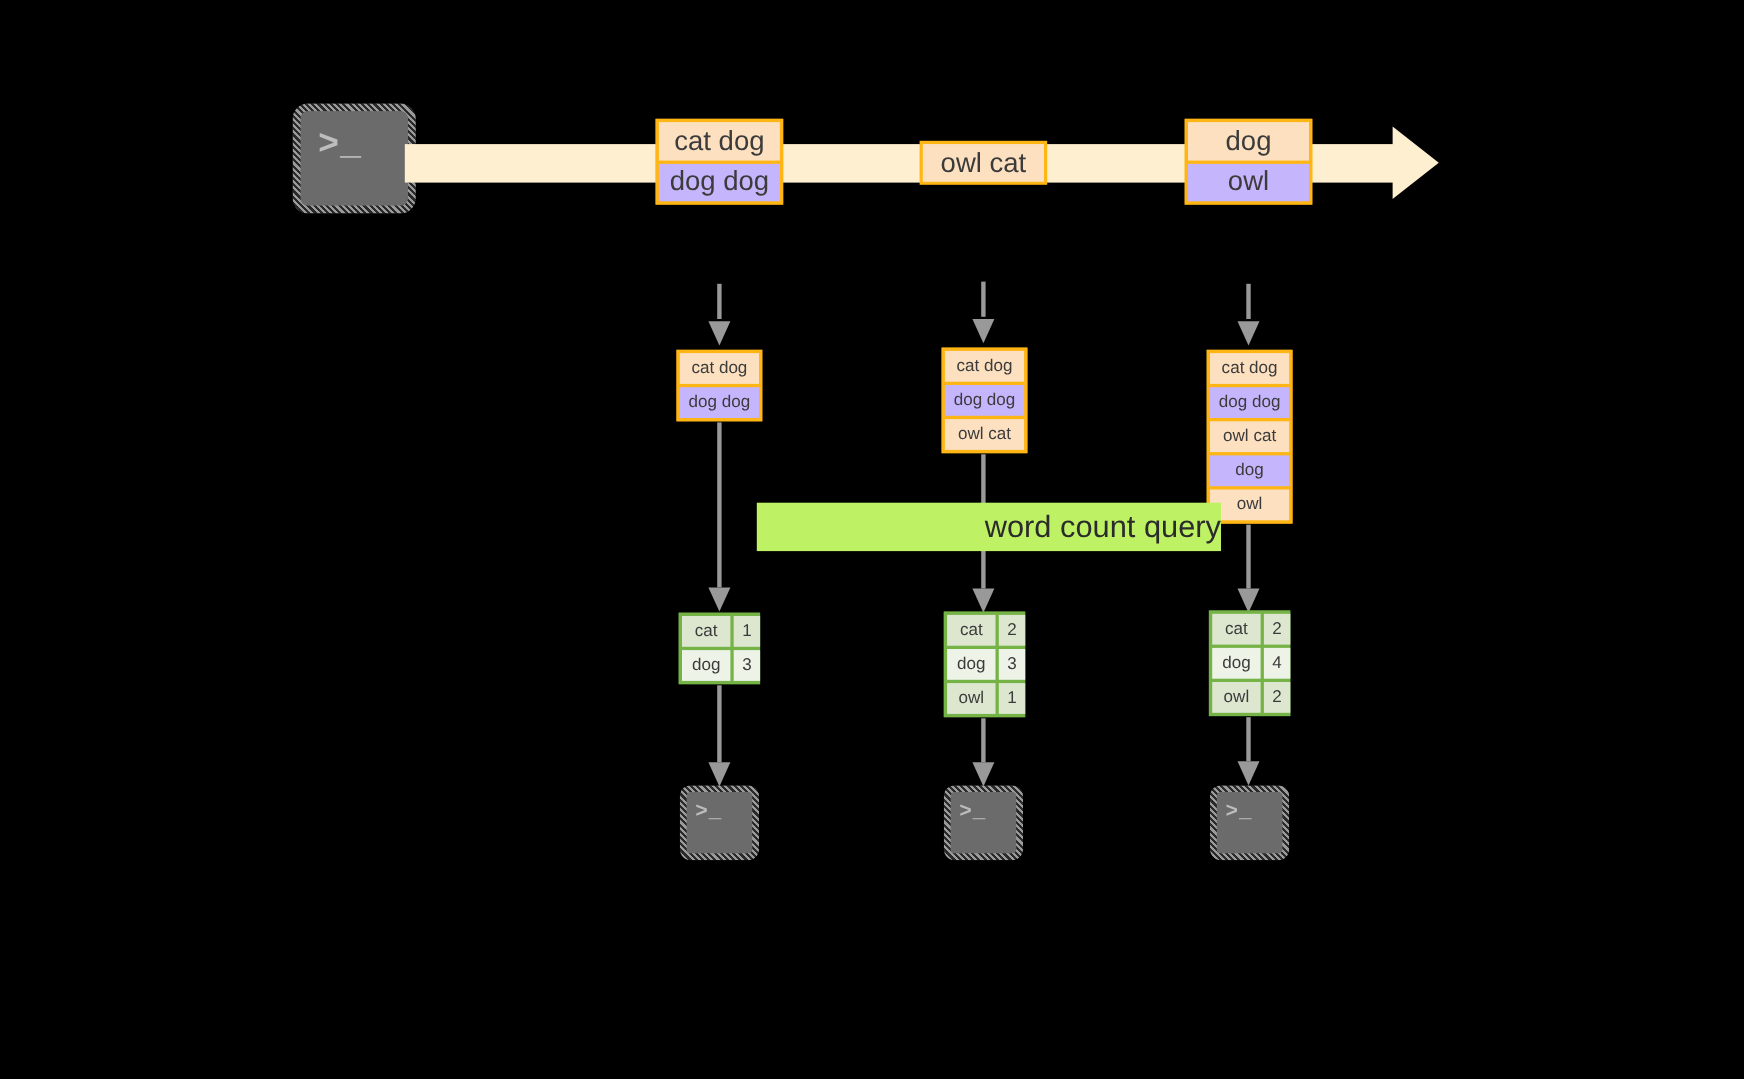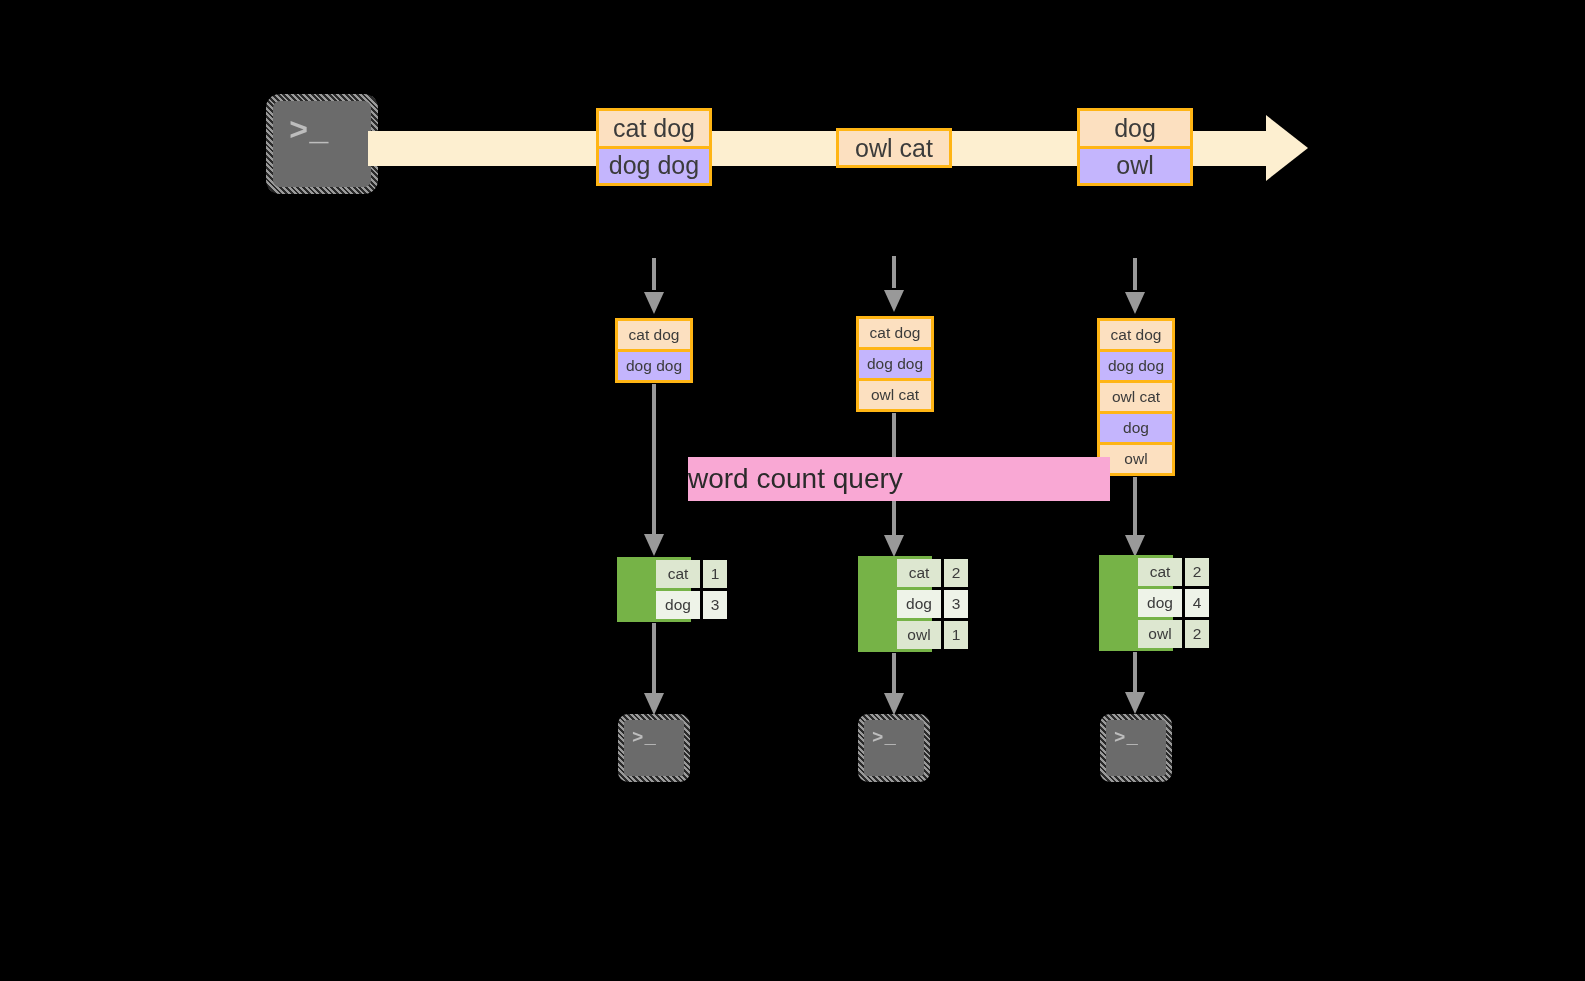--- a/index.html
+++ b/index.html
@@ -87,21 +87,20 @@
     border: 3px solid #76b347;
     background: #76b347;
     display: flex;
     flex-direction: column;
     gap: 3px;
   }
   .grow {
     flex: 1;
     display: flex;
     gap: 3px;
-    margin-left: 36px;
   }
   .gcell {
     display: flex;
     align-items: center;
     justify-content: center;
     color: #3b3b3b;
     font-size: 15.5px;
     white-space: nowrap;
   }
   .gcell.word { flex: 0 0 44px; }
@@ -129,24 +128,24 @@
     border-left: 10px solid transparent;
     border-right: 10px solid transparent;
     border-top: 22px solid #999999;
   }
 
   
   .banner {
     position: absolute;
     left: 688px; top: 457px;
     width: 422px; height: 44px;
-    background: #f9a8d4;
+    background: #bef264;
     display: flex;
     align-items: center;
-    justify-content: flex-start;
+    justify-content: flex-end;
   }
   .banner-label {
     font-size: 28px;
     color: #2b2b2b;
     white-space: nowrap;
   }
 </style>
 </head>
 <body>
 

